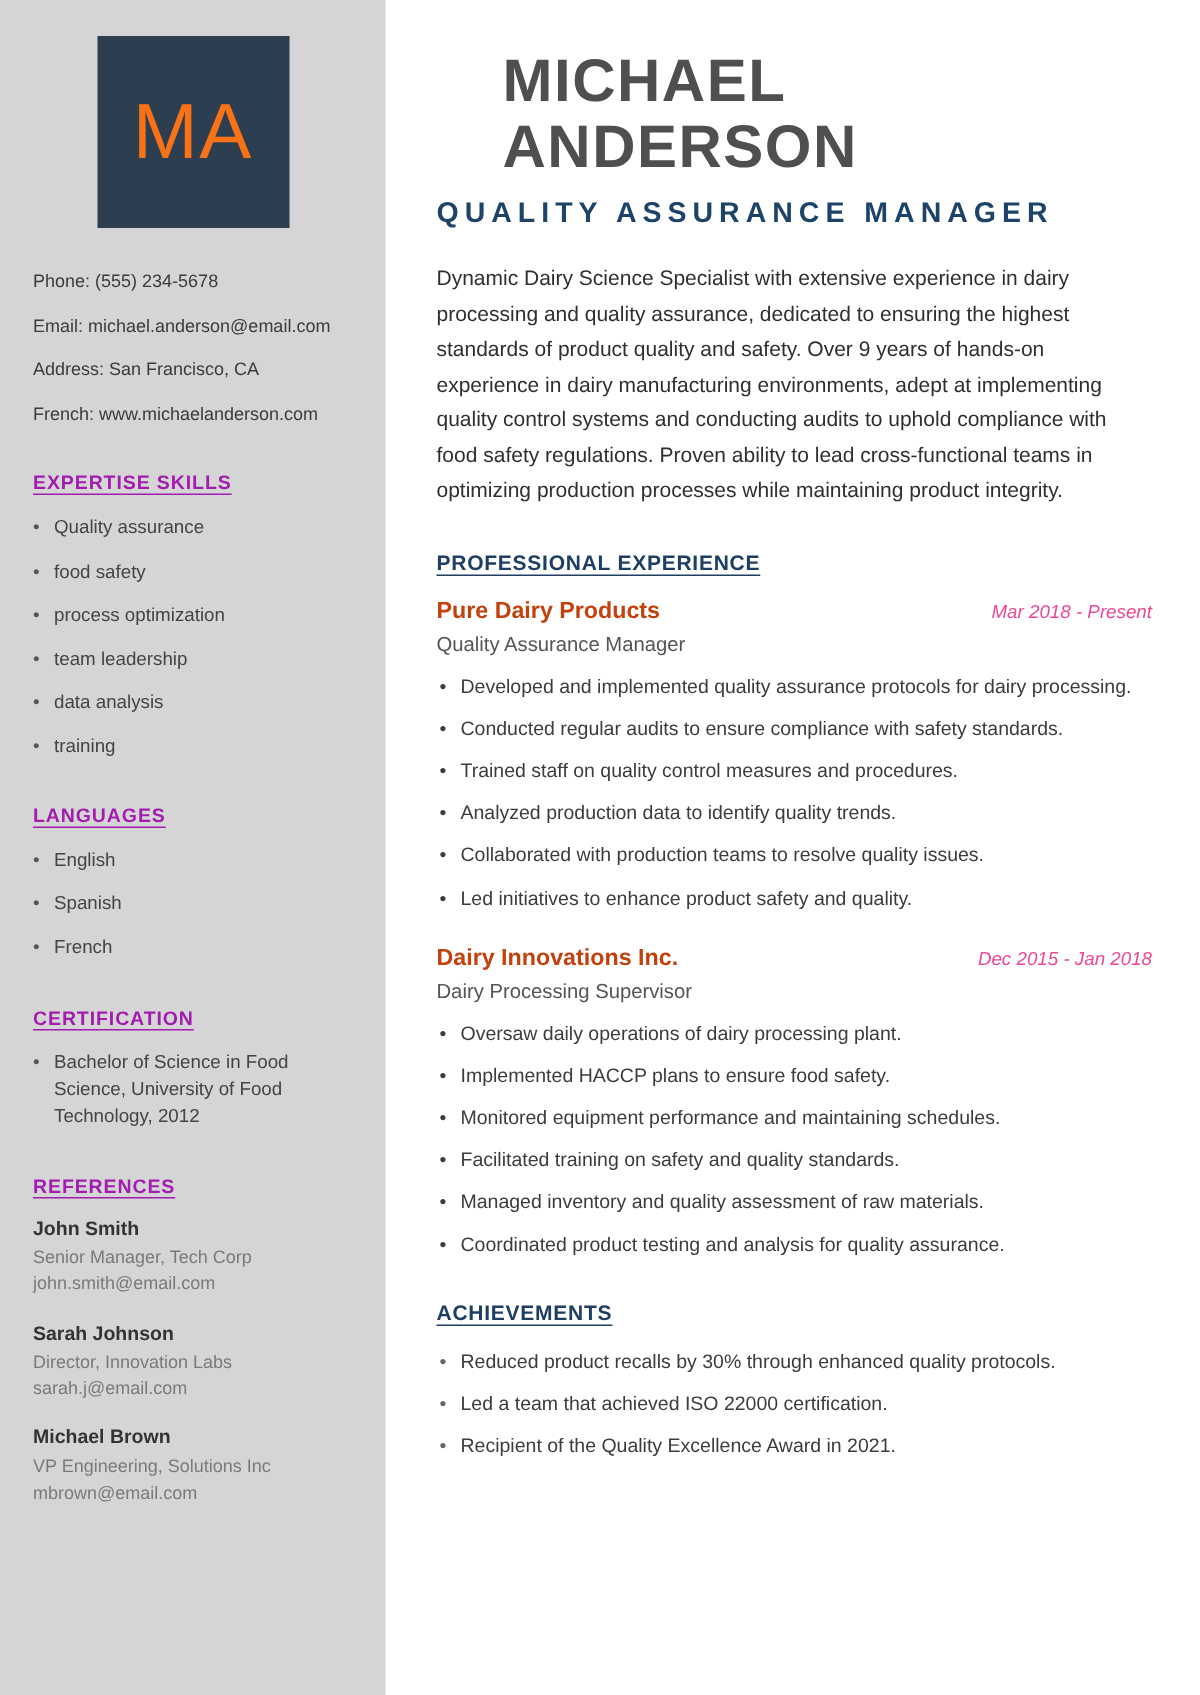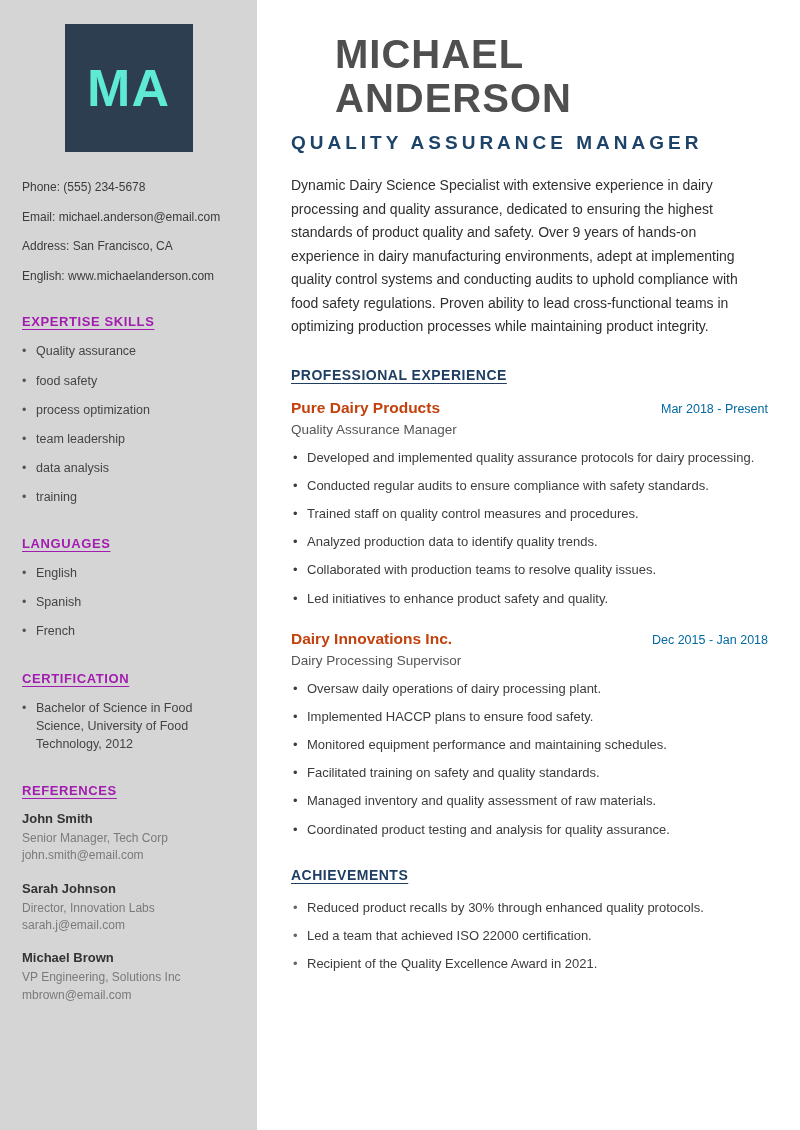--- a/index.html
+++ b/index.html
@@ -24,24 +24,24 @@
   .monogram {
     width: 128px;
     height: 128px;
     margin: 0 auto 28px auto;
     background: #2c3e50;
     display: flex;
     align-items: center;
     justify-content: center;
   }
   .monogram span {
-    color: #5eead4;
+    color: #f97316;
     font-size: 52px;
     letter-spacing: 1px;
-    font-weight: 700;
+    font-weight: 400;
   }
   .contact p {
     font-size: 12px;
     color: #3b3b3b;
     margin-bottom: 14px;
     line-height: 1.3;
   }
   .side-section { margin-top: 30px; }
   .side-heading {
     color: #a21caf;
@@ -121,21 +121,22 @@
     justify-content: space-between;
     align-items: baseline;
   }
   .company {
     color: #c2410c;
     font-size: 15.5px;
     font-weight: bold;
   }
   .dates {
     font-size: 12.5px;
-    color: #0369a1;
+    font-style: italic;
+    color: #ec4899;
   }
   .role {
     font-size: 13.5px;
     color: #555555;
     margin-top: 5px;
     margin-bottom: 12px;
   }
   .bullets { list-style: none; margin-bottom: 22px; }
   .bullets li {
     font-size: 13px;
@@ -161,21 +162,21 @@
   <aside class="sidebar">
 
     <div class="monogram">
       <span>MA</span>
     </div>
 
     <div class="contact">
       <p>Phone: (555) 234-5678</p>
       <p>Email: michael.anderson@email.com</p>
       <p>Address: San Francisco, CA</p>
-      <p>English: www.michaelanderson.com</p>
+      <p>French: www.michaelanderson.com</p>
     </div>
 
     <section class="side-section">
       <h3 class="side-heading">EXPERTISE SKILLS</h3>
       <ul class="side-list">
         <li>Quality assurance</li>
         <li>food safety</li>
         <li>process optimization</li>
         <li>team leadership</li>
         <li>data analysis</li>

